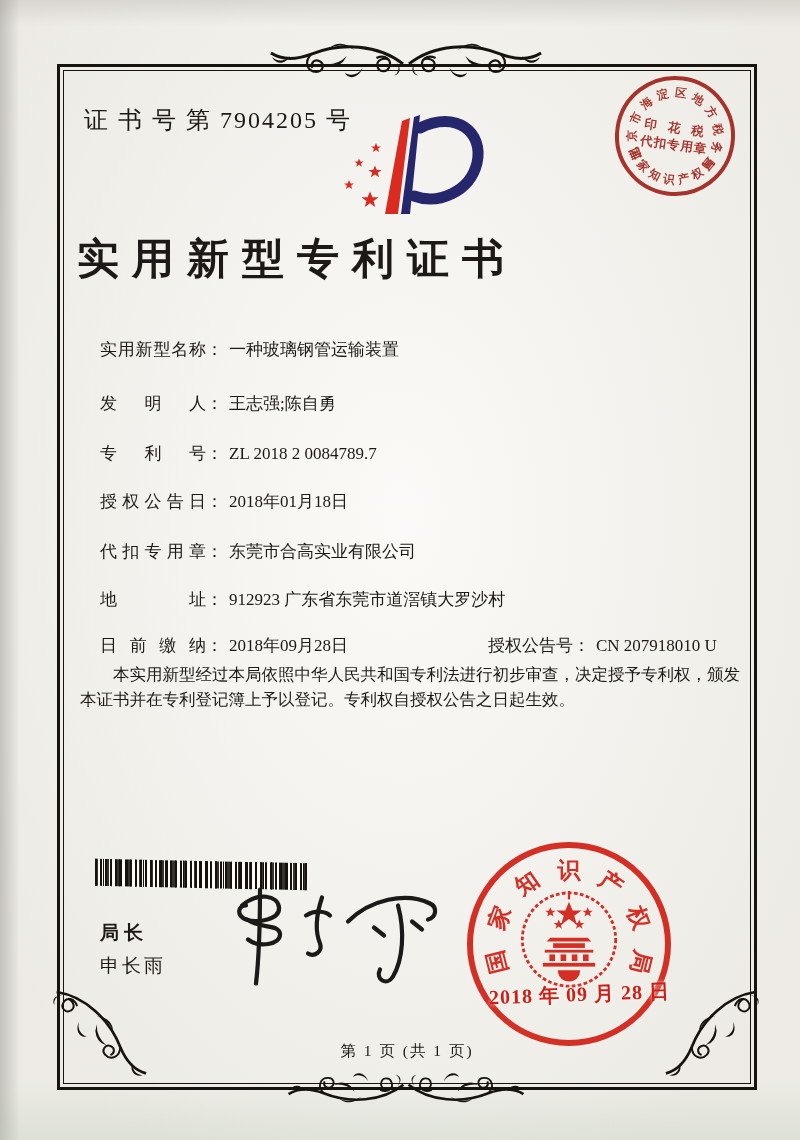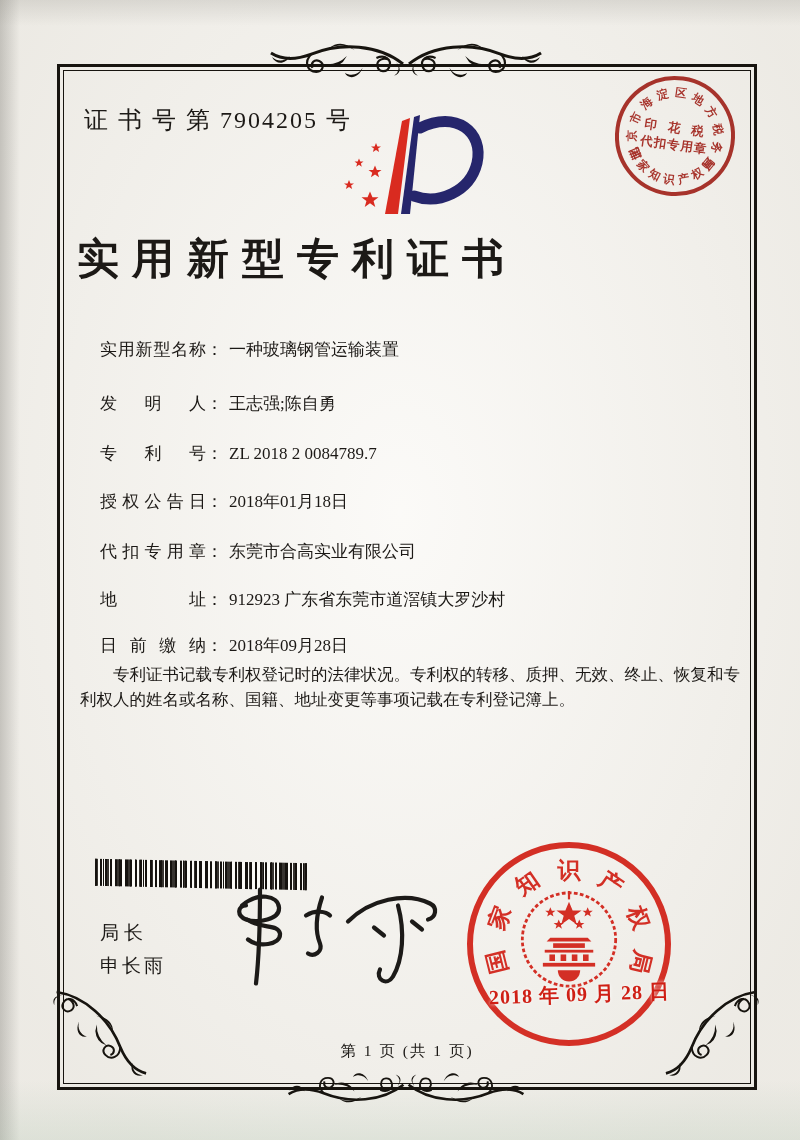--- a/index.html
+++ b/index.html
@@ -46,21 +46,21 @@
   .paras{left:80px;top:662px;width:660px;font-size:16.5px;line-height:1.52;text-align:justify;}
   .paras p{margin:0;text-indent:2em;}
   
   .barcode{left:95px;top:861px;width:212px;height:27px;transform:rotate(1.2deg);
     background:
       repeating-linear-gradient(90deg,#15120e 0 2px,transparent 2px 5px),
       repeating-linear-gradient(90deg,#15120e 0 1px,transparent 1px 8px),
       repeating-linear-gradient(90deg,rgba(20,16,12,.85) 0 3px,transparent 3px 11px);
     background-color:#fbfaf6;}
   
-  .signer-role{left:100px;top:920px;font-size:19px;letter-spacing:5px;}
+  .signer-role{left:100px;top:920px;font-size:19px;letter-spacing:5px;font-weight:bold;}
   .signer-name{left:100px;top:953px;font-size:19px;letter-spacing:3px;font-family:Liberation Mono, monospace;}
   .signature{left:200px;top:878px;width:245px;height:118px;}
   
   .seal{left:467px;top:842px;width:192px;height:192px;border:6px solid #d2251b;border-radius:50%;
     color:#d2251b;opacity:.95;}
   .seal .arc-ch{font-size:23px;font-weight:bold;}
   .seal-emblem{position:absolute;left:50%;top:50%;transform:translate(-50%,-54%);}
   .seal-date{left:489px;top:981px;font-size:20px;font-weight:bold;color:#cf1f15;letter-spacing:1px;
     transform:rotate(-2deg);text-shadow:0 0 4px rgba(255,255,255,.9);white-space:nowrap;}
   
@@ -173,24 +173,25 @@
   <span class="flabel">授权公告日</span><span>：</span><span class="fvalue">2018年01月18日</span>
 </div>
 <div class="abs frow" style="top:540px">
   <span class="flabel">代扣专用章</span><span>：</span><span class="fvalue">东莞市合高实业有限公司</span>
 </div>
 <div class="abs frow" style="top:588px">
   <span class="flabel">地址</span><span>：</span><span class="fvalue">912923 广东省东莞市道滘镇大罗沙村</span>
 </div>
 <div class="abs frow" style="top:634px">
   <span class="flabel">日前缴纳</span><span>：</span><span class="fvalue">2018年09月28日</span>
+  <span class="grant-no"><span>授权公告号</span><span>：</span><span class="fvalue">CN 207918010 U</span></span>
 </div>
 
 <div class="abs paras">
-  <p>专利证书记载专利权登记时的法律状况。专利权的转移、质押、无效、终止、恢复和专利权人的姓名或名称、国籍、地址变更等事项记载在专利登记簿上。</p>
+  <p>本实用新型经过本局依照中华人民共和国专利法进行初步审查，决定授予专利权，颁发本证书并在专利登记簿上予以登记。专利权自授权公告之日起生效。</p>
 </div>
 
 <div class="abs barcode"></div>
 
 <div class="abs signer-role">局长</div>
 <div class="abs signer-name">申长雨</div>
 <svg class="abs signature" viewBox="0 0 245 115">
   <g fill="none" stroke="#1c1a18" stroke-width="4.2" stroke-linecap="round" stroke-linejoin="round">
     <path d="M42,26 C58,12 78,16 79,28 C80,40 58,44 46,40 C36,36 38,26 46,26"></path>
     <path d="M47,40 C62,50 78,44 80,54 C81,66 58,68 48,60"></path>

